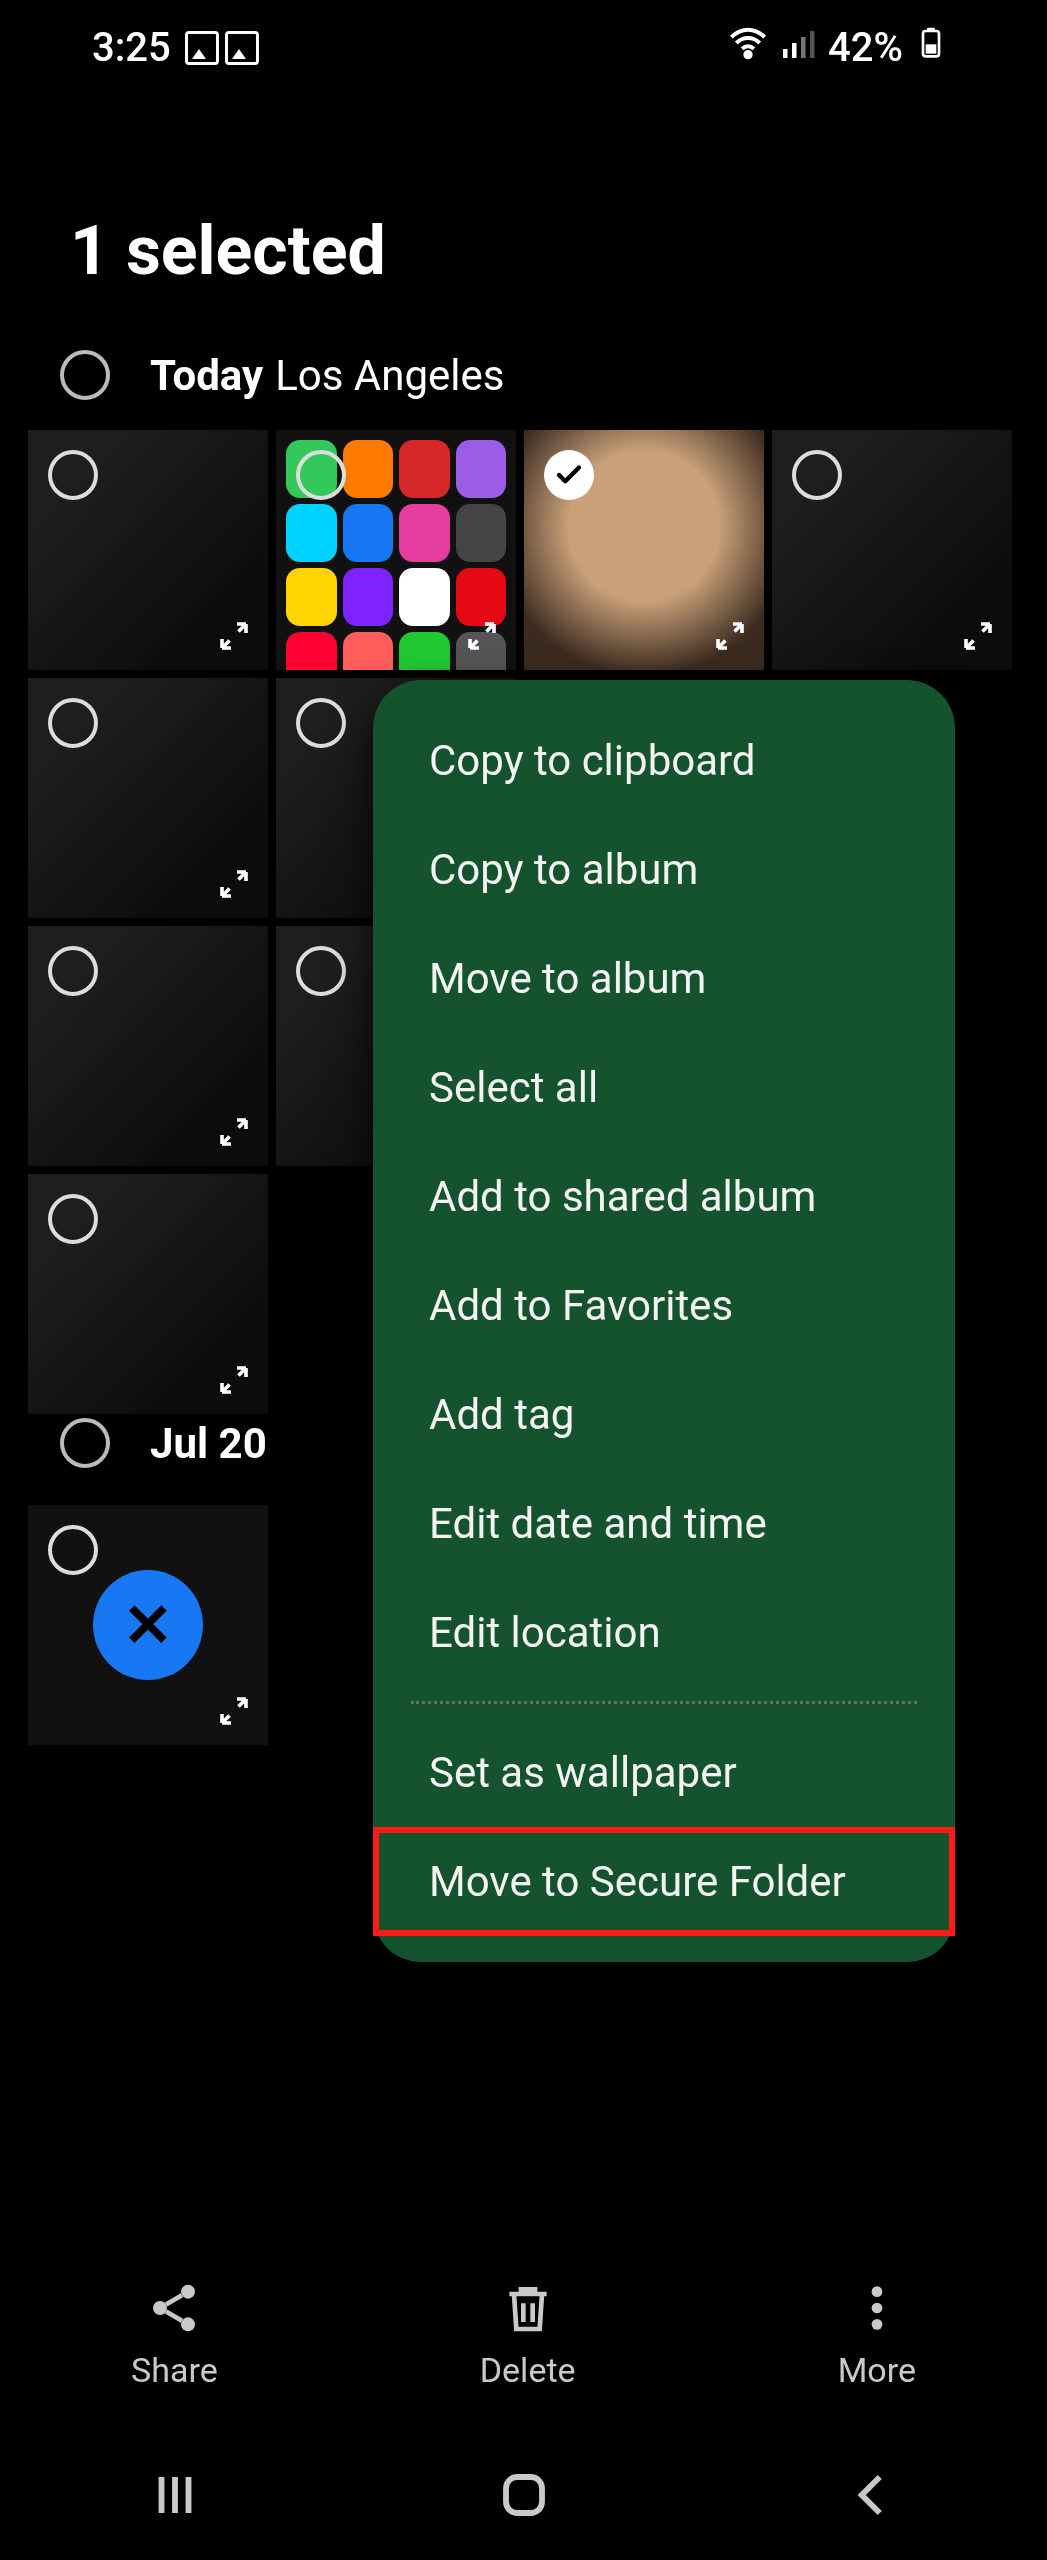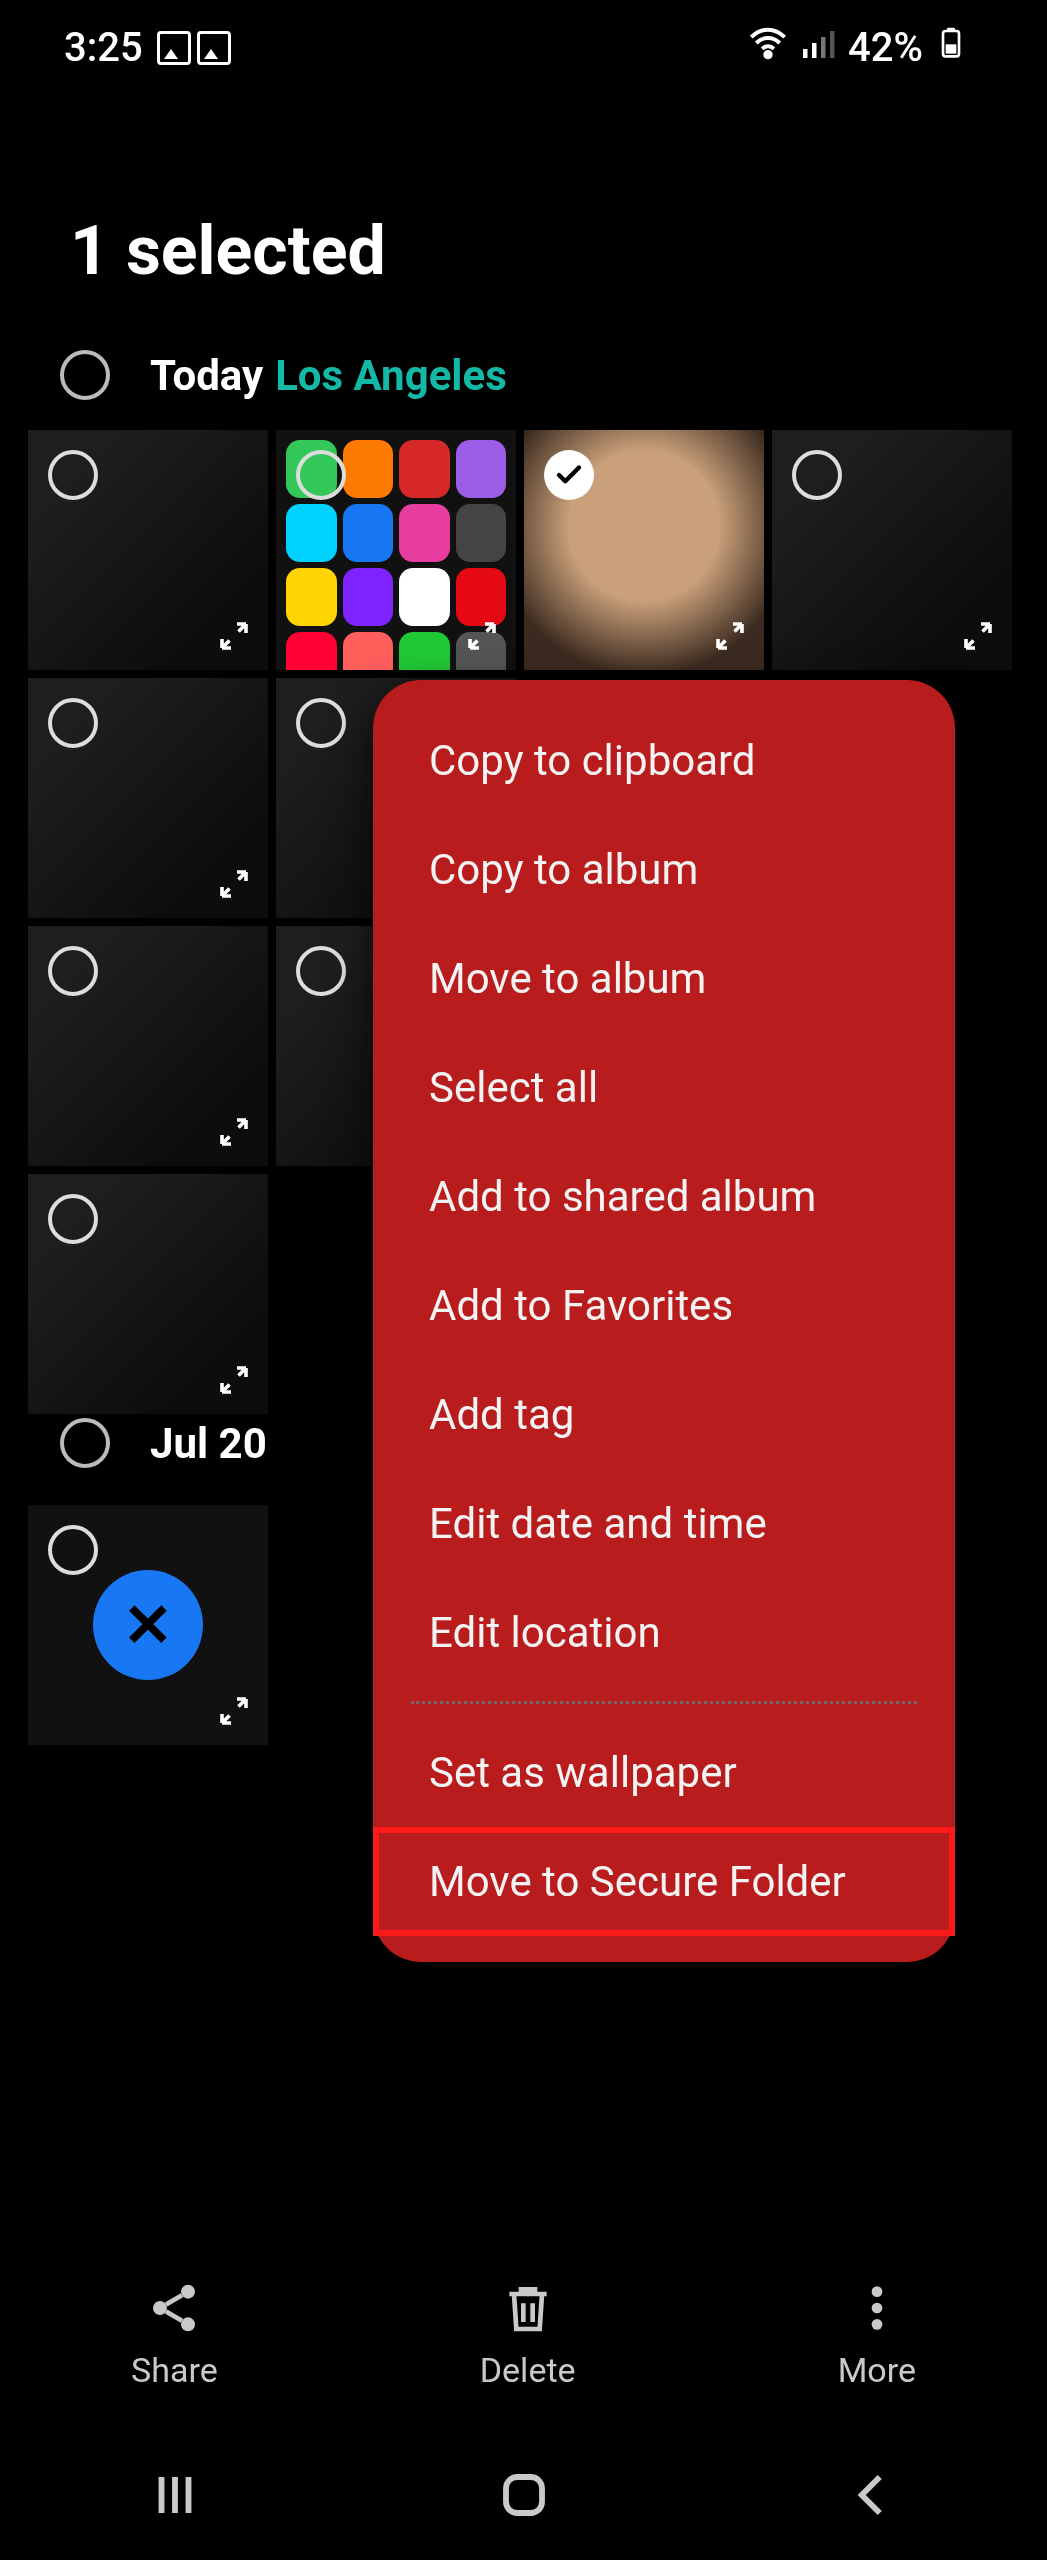--- a/index.html
+++ b/index.html
@@ -1,35 +1,35 @@
 <!DOCTYPE html>
 <html><head>
   <meta charset="utf-8">
   <style>
     * { margin: 0; padding: 0; box-sizing: border-box; -webkit-tap-highlight-color: transparent; }
     html, body { width: 1047px; height: 2560px; background: #000; color: #fff; font-family: -apple-system, Roboto, "Segoe UI", sans-serif; overflow: hidden; position: relative; }
 
     
-    .status-bar { position: absolute; top: 0; left: 0; right: 16px; height: 95px; display: flex; align-items: center; justify-content: space-between; padding: 0 64px; font-size: 40px; font-weight: 500; }
+    .status-bar { position: absolute; top: 0; left: 0; right: 8px; height: 95px; display: flex; align-items: center; justify-content: space-between; padding: 0 92px; font-size: 40px; font-weight: 500; }
     .status-left { display: flex; align-items: center; gap: 14px; }
     .status-icons-left { display: flex; gap: 6px; }
     .status-right { display: flex; align-items: center; gap: 12px; }
     .pic-icon { width: 34px; height: 34px; border: 3px solid #fff; border-radius: 4px; position: relative; }
     .pic-icon::after { content: ""; position: absolute; left: 4px; bottom: 3px; width: 0; height: 0; border-left: 7px solid transparent; border-right: 7px solid transparent; border-bottom: 10px solid #fff; }
 
     
     .app-header { position: absolute; top: 170px; left: 70px; font-size: 68px; font-weight: 700; margin-top: 41px; }
 
     
     .section-row { position: absolute; left: 60px; display: flex; align-items: center; gap: 40px; }
     .section-row.sec-today { top: 350px; }
     .section-row.sec-jul20 { top: 1418px; }
     .sel-ring { width: 50px; height: 50px; border: 4px solid #bbb; border-radius: 50%; background: transparent; }
     .sec-title { font-size: 42px; font-weight: 700; }
-    .sec-sub   { font-size: 42px; font-weight: 700; color: #14b8a6; margin-left: 8px; }
+    .sec-sub   { font-size: 42px; font-weight: 400; color: #ffffff; margin-left: 8px; }
 
     
     .grid { position: absolute; left: 28px; top: 430px; width: 992px; display: grid; grid-template-columns: repeat(4, 240px); gap: 8px; }
     .thumb { width: 240px; height: 240px; background: #121212; position: relative; overflow: hidden; }
     .thumb .dark-grad { position: absolute; inset: 0; background: linear-gradient(135deg, #1e1e1e 20%, #0c0c0c 80%); }
     .thumb .ring { position: absolute; top: 20px; left: 20px; width: 50px; height: 50px; border: 4px solid #ddd; border-radius: 50%; }
     .thumb .check { position: absolute; top: 20px; left: 20px; width: 50px; height: 50px; border-radius: 50%; background: #fff; display: flex; align-items: center; justify-content: center; }
     .thumb .check svg { width: 30px; height: 30px; }
     .thumb .expand { position: absolute; right: 14px; bottom: 14px; width: 40px; height: 40px; display:flex; align-items:center; justify-content:center; }
     .thumb .expand svg { width: 36px; height: 36px; }
@@ -39,21 +39,21 @@
     .mini-apps div { border-radius:14px; }
     .mini-photo { position:absolute; inset:0; background: radial-gradient(circle at 50% 40%, #c9a079 0 40%, #3b2a1f 80%); }
 
     
     .grid2 { position:absolute; left:28px; top:1505px; }
     .thumb.ifix { background:#111; }
     .ifix-badge { position:absolute; left:50%; top:50%; transform:translate(-50%,-50%); width:110px; height:110px; border-radius:50%; background:#1877f2; display:flex; align-items:center; justify-content:center; }
     .ifix-badge::after { content:"✕"; font-size:60px; font-weight:900; color:#000; }
 
     
-    .context-menu { position:absolute; left:373px; top:680px; width:582px; background:#b91c1c; border-radius:48px; padding: 26px 0; box-shadow: 0 14px 40px rgba(0,0,0,.7); }
+    .context-menu { position:absolute; left:373px; top:680px; width:582px; background:#14532d; border-radius:48px; padding: 26px 0; box-shadow: 0 14px 40px rgba(0,0,0,.7); }
     .menu-item { padding: 30px 56px; font-size: 42px; font-weight: 400; color:#f3f3f3; }
     .menu-sep { height:0; border-top: 3px dotted #6b6b6b; margin: 14px 38px; }
     .menu-item.highlight { outline: 6px solid #ff1a1a; outline-offset:-6px; border-radius:0; }
 
     
     .action-bar { position:absolute; left:0; right:0; bottom:130px; height:190px; display:flex; justify-content:space-around; align-items:center; }
     .action { display:flex; flex-direction:column; align-items:center; gap:14px; color:#c9c9c9; }
     .action svg { width:56px; height:56px; }
     .action span { font-size:34px; }
 

